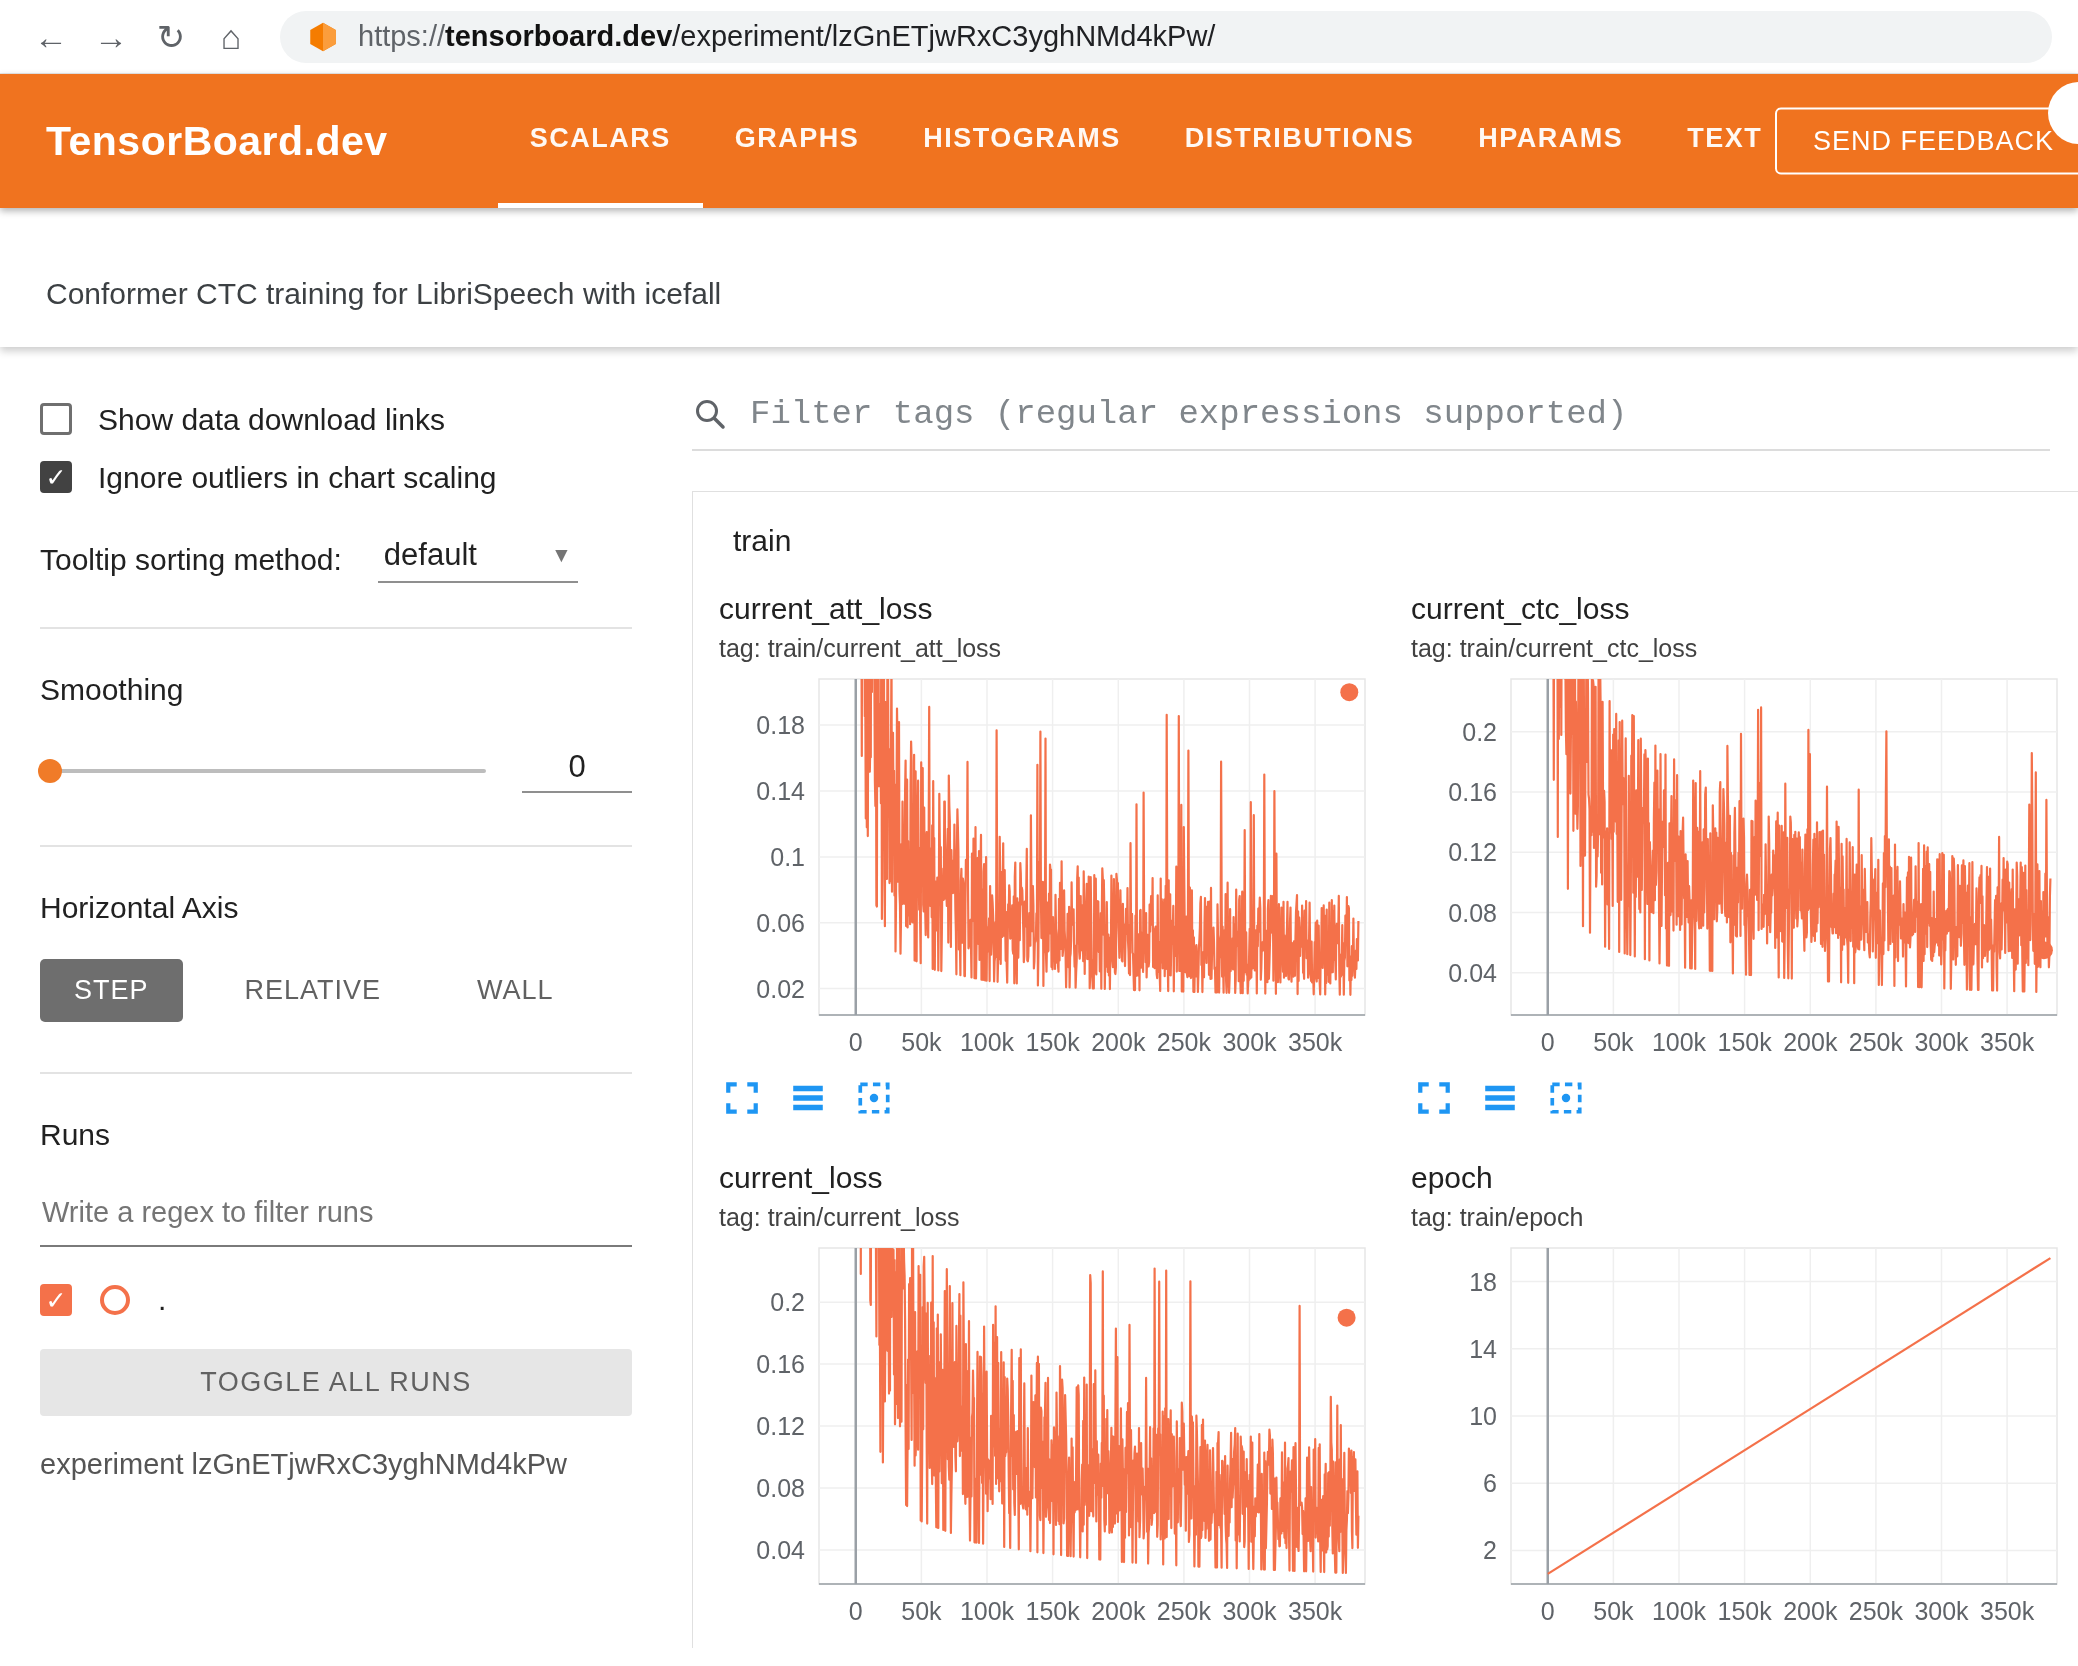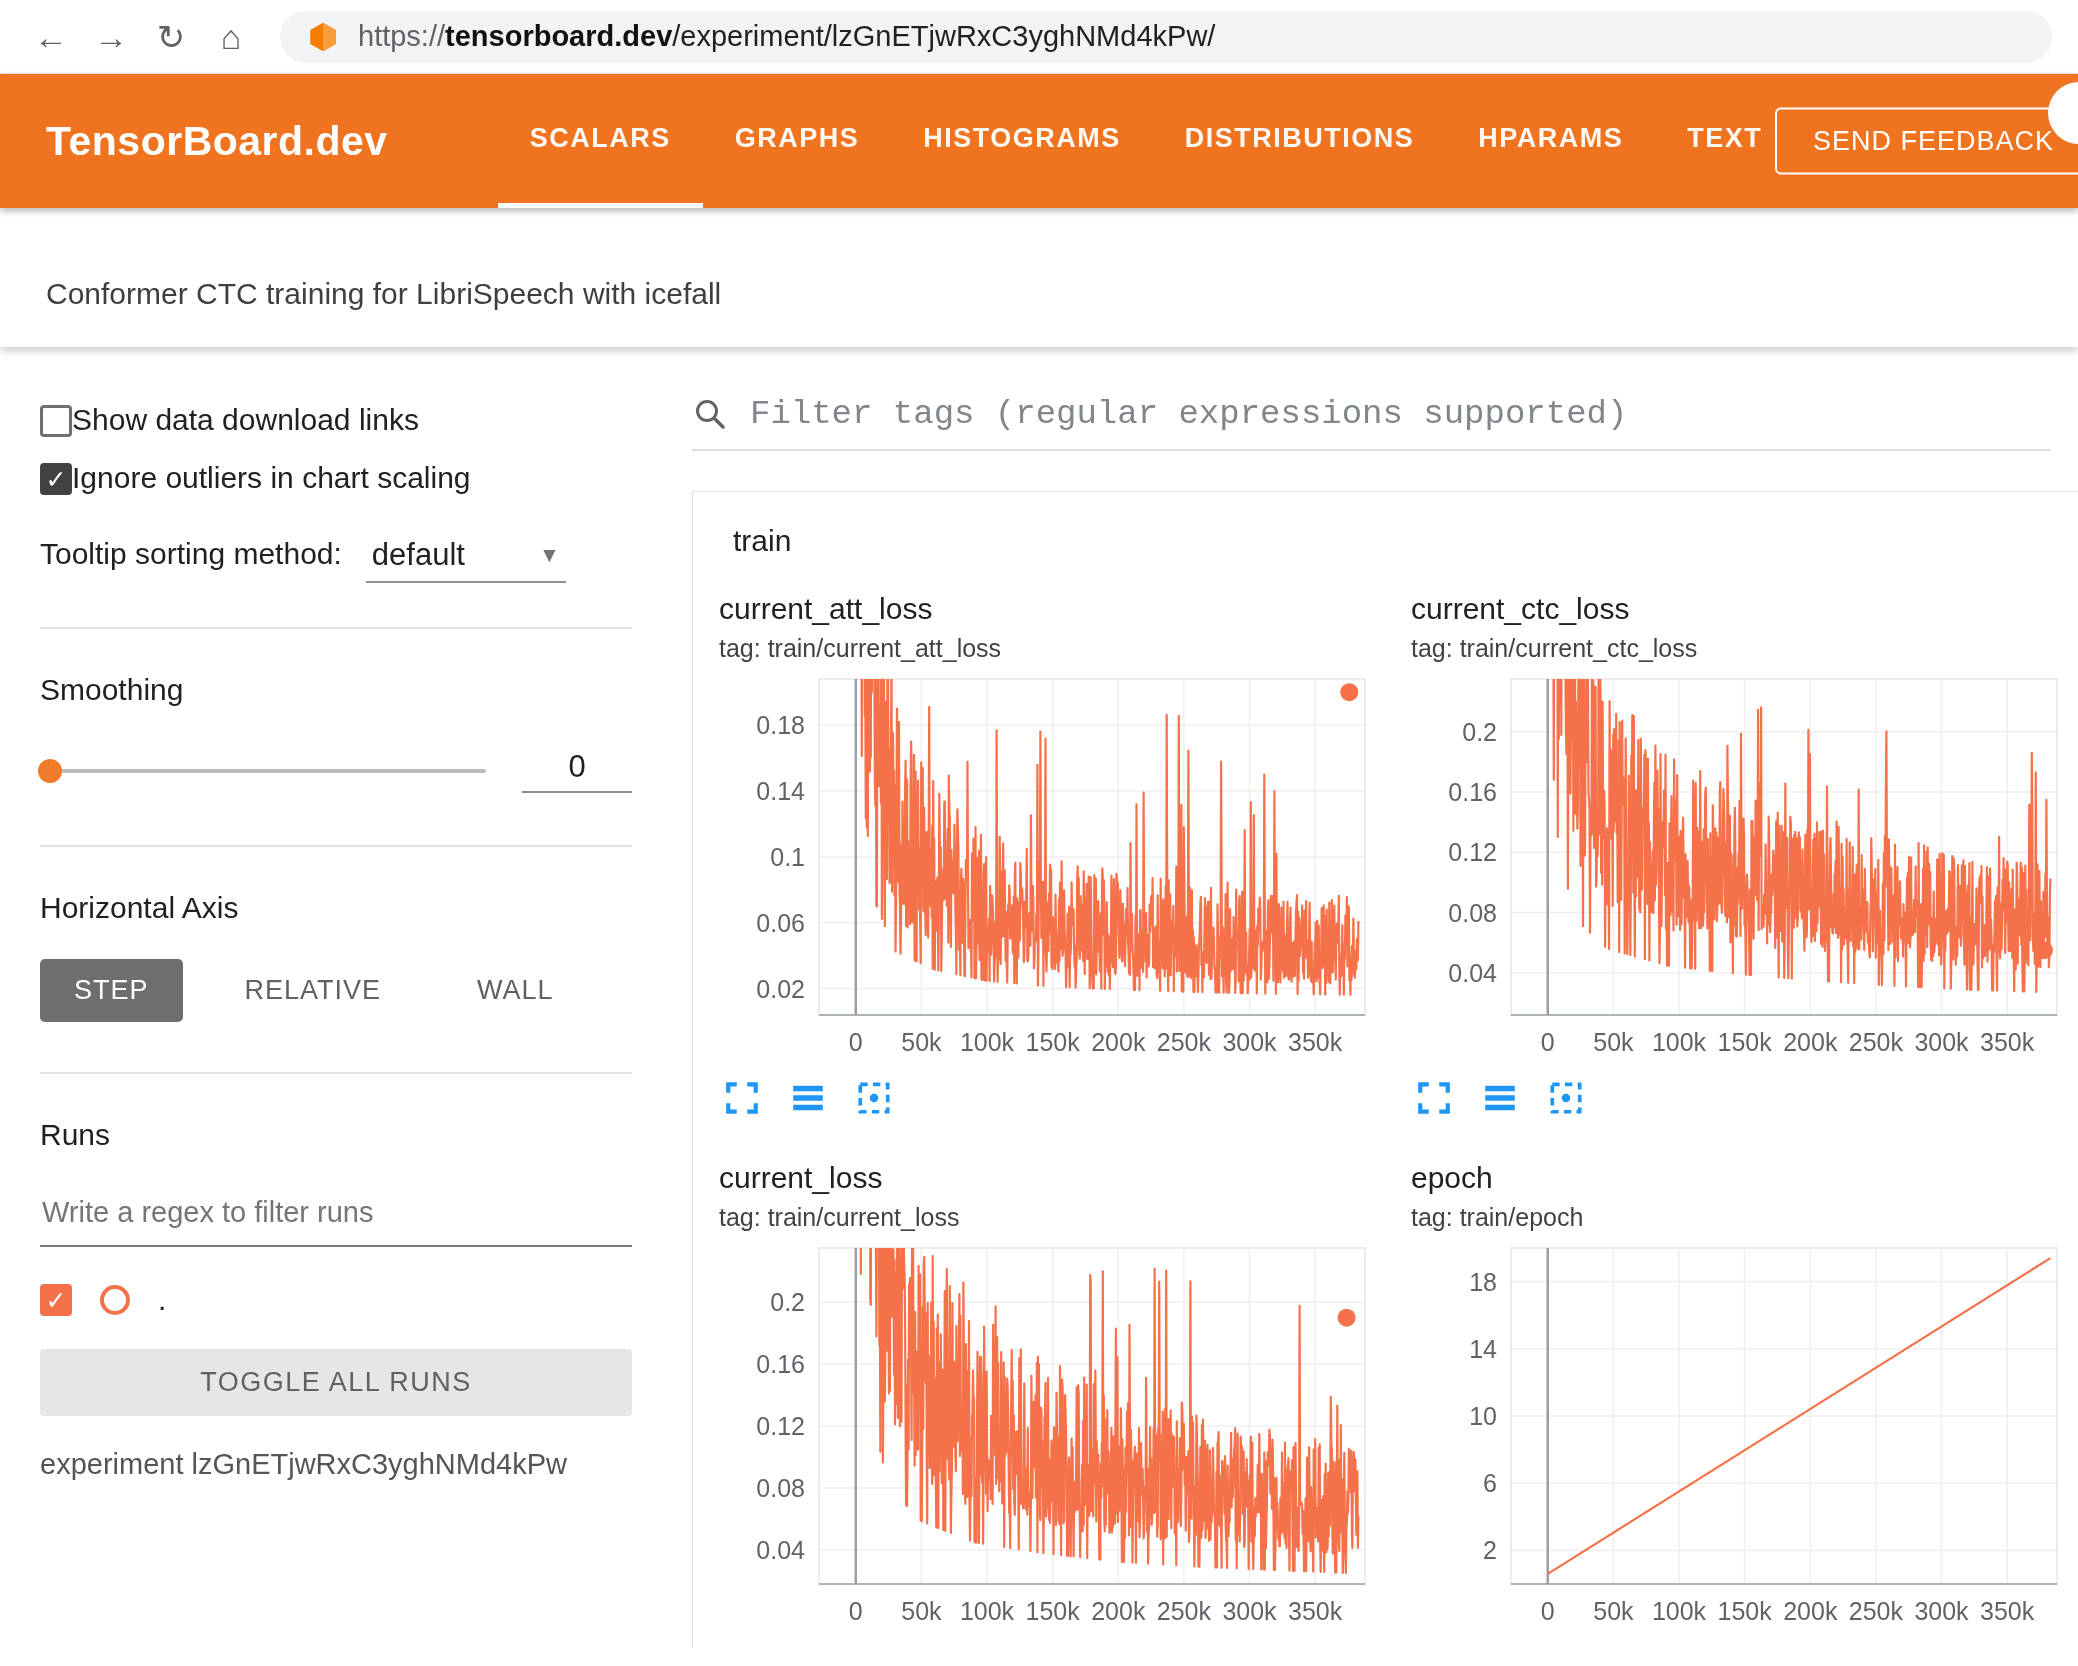--- a/index.html
+++ b/index.html
@@ -33,27 +33,27 @@
   .subtitle-bar{height:139px;background:#fff;display:flex;align-items:flex-end;
     padding:0 0 36px 46px;box-shadow:0 4px 8px rgba(0,0,0,.20);position:relative;z-index:5}
   .subtitle{font-size:30px;color:#3c4043}
 
   
   .content{display:flex;height:1301px;overflow:hidden}
   .sidebar{width:652px;flex-shrink:0;padding:56px 20px 0 40px}
   .main{flex:1;min-width:0;padding:48px 0 0 40px;overflow:hidden}
 
   
-  .chk-row{display:flex;align-items:flex-end;margin-bottom:24px}
+  .chk-row{display:flex;align-items:flex-start;gap:26px;margin-bottom:24px}
   .chk{width:32px;height:32px;border:3px solid #6f6f6f;border-radius:4px;flex-shrink:0;
     display:flex;align-items:center;justify-content:center;font-size:25px;cursor:pointer}
   .chk.checked{background:#424242;border-color:#424242;color:#fff}
   .chk.orange{background:#f4714a;border-color:#f4714a;color:#fff}
   .lbl{font-size:30px;color:#212121}
-  .tooltip-row{display:flex;align-items:flex-start;gap:24px;margin:42px 0 44px}
+  .tooltip-row{display:flex;align-items:center;gap:36px;margin:42px 0 44px}
   .select{min-width:200px;border-bottom:2px solid #8f8f8f;font-size:31px;color:#212121;
     display:flex;justify-content:space-between;align-items:center;padding:0 6px 8px 6px;cursor:pointer}
   .caret{color:#757575;font-size:21px}
   .divider{border:none;border-top:2px solid #e3e3e3;margin:0 0 44px 0}
   .section-label{font-size:30px;color:#212121}
   .slider-row{display:flex;align-items:center;gap:36px;margin:42px 0 52px}
   .slider{flex:1;height:4px;background:#bdbdbd;position:relative;border-radius:2px;cursor:pointer}
   .thumb{position:absolute;left:-2px;top:50%;transform:translateY(-50%);width:24px;height:24px;
     border-radius:50%;background:#f07b28}
   .slider-val{width:110px;text-align:center;font-size:31px;color:#212121;

